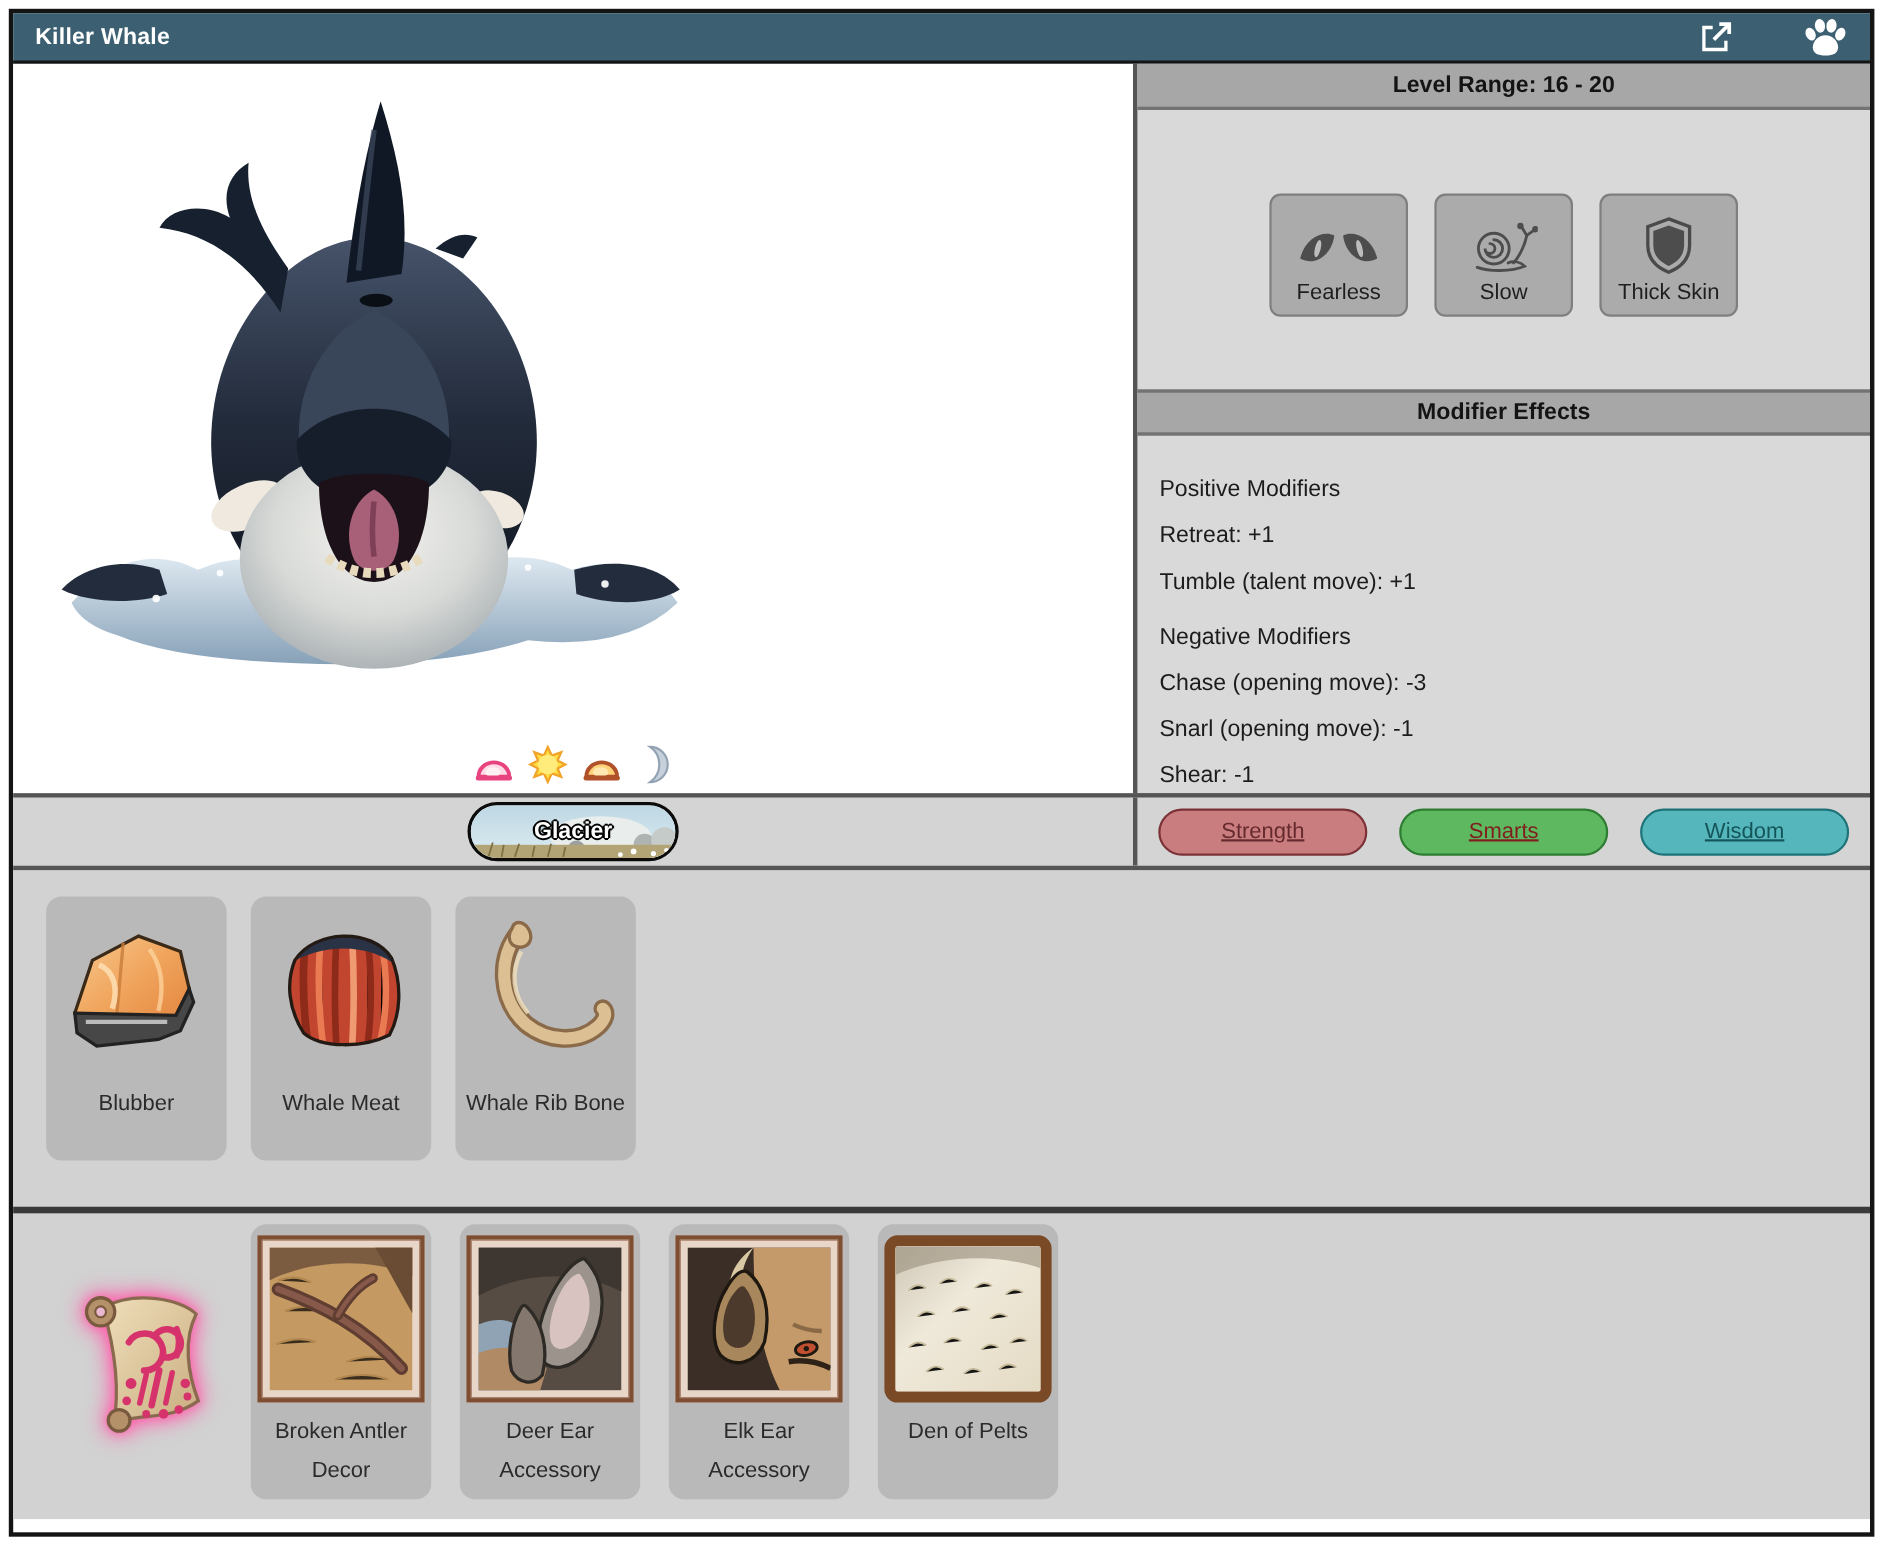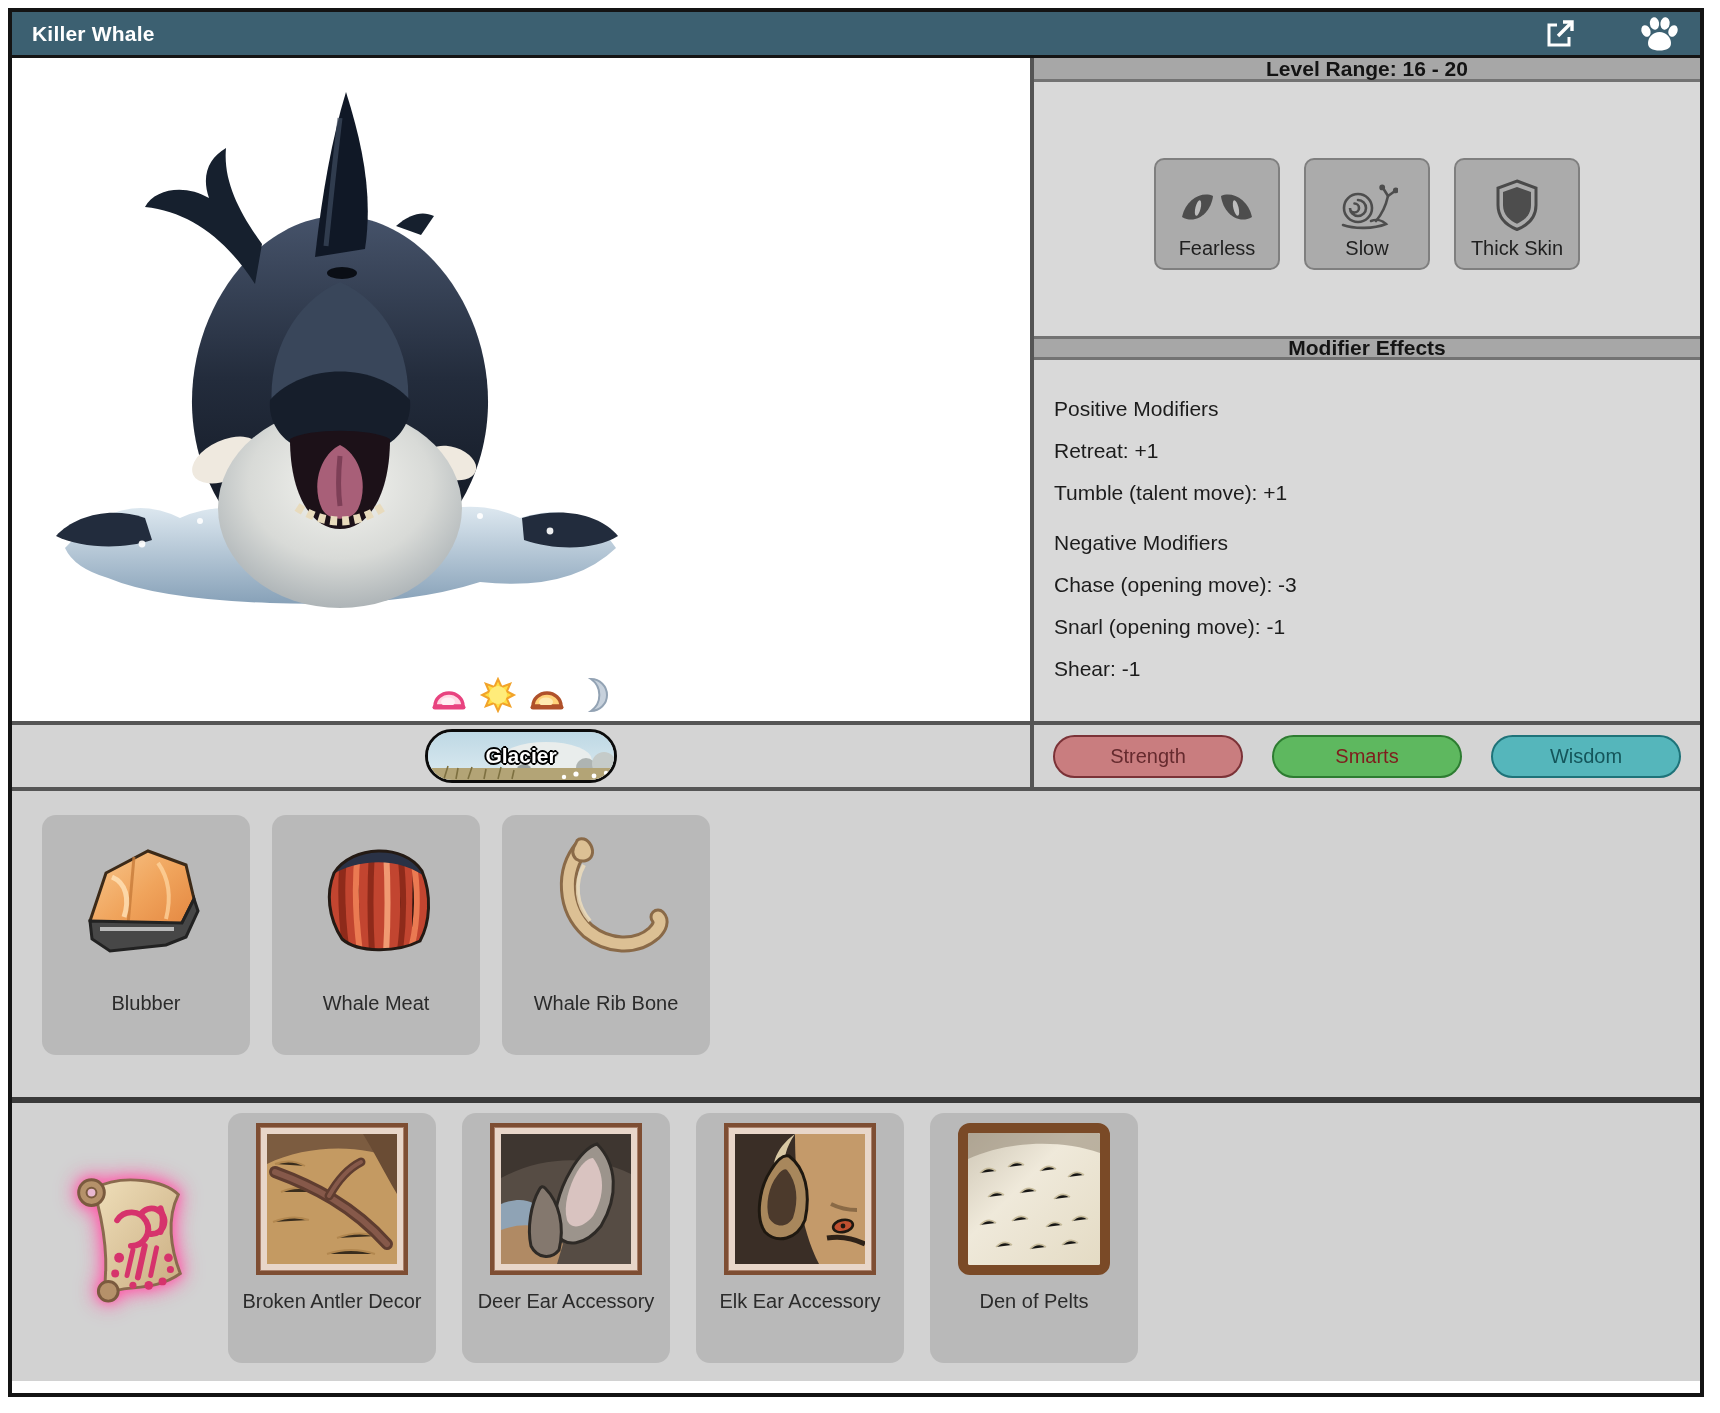--- a/index.html
+++ b/index.html
@@ -31,21 +31,21 @@
   
   .main-row { height: 663px; flex: none; display: flex; }
   .whale-panel { width: 1018px; flex: none; background: #ffffff; position: relative; }
   .whale-art { position: absolute; left: 38px; top: 18px; }
   .tod-row {
     position: absolute; left: 50%; transform: translateX(-50%);
     bottom: 8px; display: flex; align-items: flex-end; gap: 12px;
   }
   .info-panel { flex: 1; background: #d9d9d9; border-left: 4px solid #555; display: flex; flex-direction: column; }
   .panel-bar {
-    background: #a7a7a7; height: 24px; flex: none;
+    background: #a7a7a7; height: 42px; flex: none;
     display: flex; align-items: center; justify-content: center;
     font-weight: bold; font-size: 21px; color: #141414;
     border-bottom: 3px solid #737373;
   }
   .panel-bar.mid { border-top: 3px solid #737373; }
   .abilities { display: flex; justify-content: center; gap: 24px; margin-top: 76px; }
   .ability-tile {
     width: 126px; height: 112px;
     background: #ababab; border: 2px solid #7f7f7f; border-radius: 10px;
     display: flex; flex-direction: column; align-items: center; justify-content: flex-end;
@@ -69,38 +69,38 @@
   .biome-badge svg { position: absolute; inset: 0; }
   .biome-label {
     position: absolute; inset: 0; display: flex; align-items: center; justify-content: center;
     color: #fff; font-weight: bold; font-size: 21px;
     text-shadow: -2px 0 #000, 2px 0 #000, 0 -2px #000, 0 2px #000,
                  -1px -1px #000, 1px -1px #000, -1px 1px #000, 1px 1px #000;
   }
   .stat-pill {
     width: 190px; height: 43px; border-radius: 22px;
     display: flex; align-items: center; justify-content: center;
-    font-size: 20px; cursor: pointer; border-width: 2.5px; border-style: solid;
+    font-size: 20px; cursor: pointer; border-width: 2.5px; border-style: solid; text-decoration: underline;
   }
   .stat-strength { background: #c97d7f; border-color: #7b3237; color: #652a2e; }
   .stat-smarts   { background: #5eb85f; border-color: #2d7c31; color: #7f1d1d; }
   .stat-wisdom   { background: #55b6bb; border-color: #1e7379; color: #14555a; }
   
   .drops-section {
     height: 310px; flex: none; border-top: 4px solid #555;
     background: #d2d2d2; padding: 24px 0 0 30px;
     display: flex; align-items: flex-start; gap: 22px;
   }
   .recipes-section {
     height: 284px; flex: none; border-top: 6px solid #3a3a3a;
     background: #d2d2d2; padding: 10px 0 0 42px;
     display: flex; align-items: flex-start; gap: 26px;
   }
   .item-card {
-    width: 208px; background: #b9b9b9; border-radius: 14px;
+    width: 164px; background: #b9b9b9; border-radius: 14px;
     padding: 10px 6px 12px; cursor: pointer; flex: none;
   }
   .drop-card { height: 240px; }
   .recipe-card { height: 250px; }
   .item-card .art { width: 152px; height: 152px; margin: 0 auto; position: relative; }
   .item-label {
     margin-top: 8px; text-align: center;
     font-size: 20px; line-height: 36px; color: #2b2b2b;
   }
   .acc-frame {

